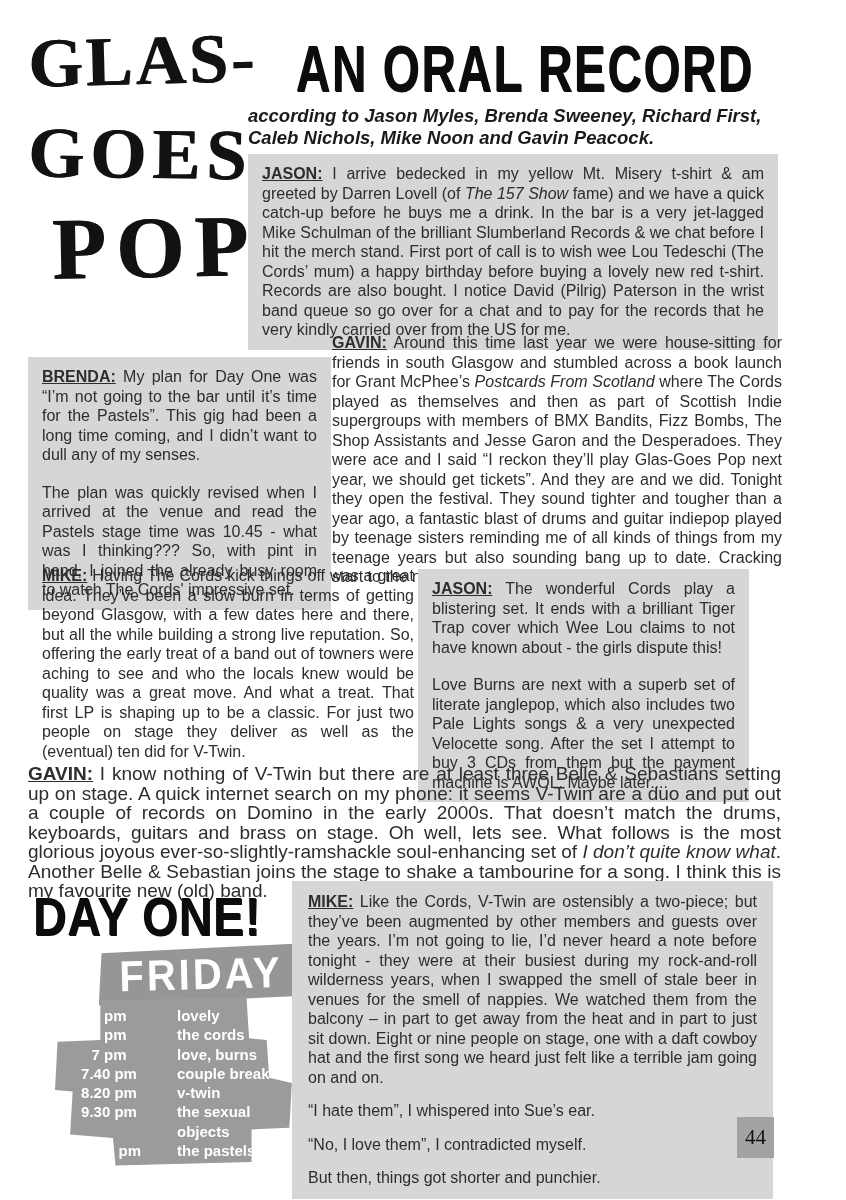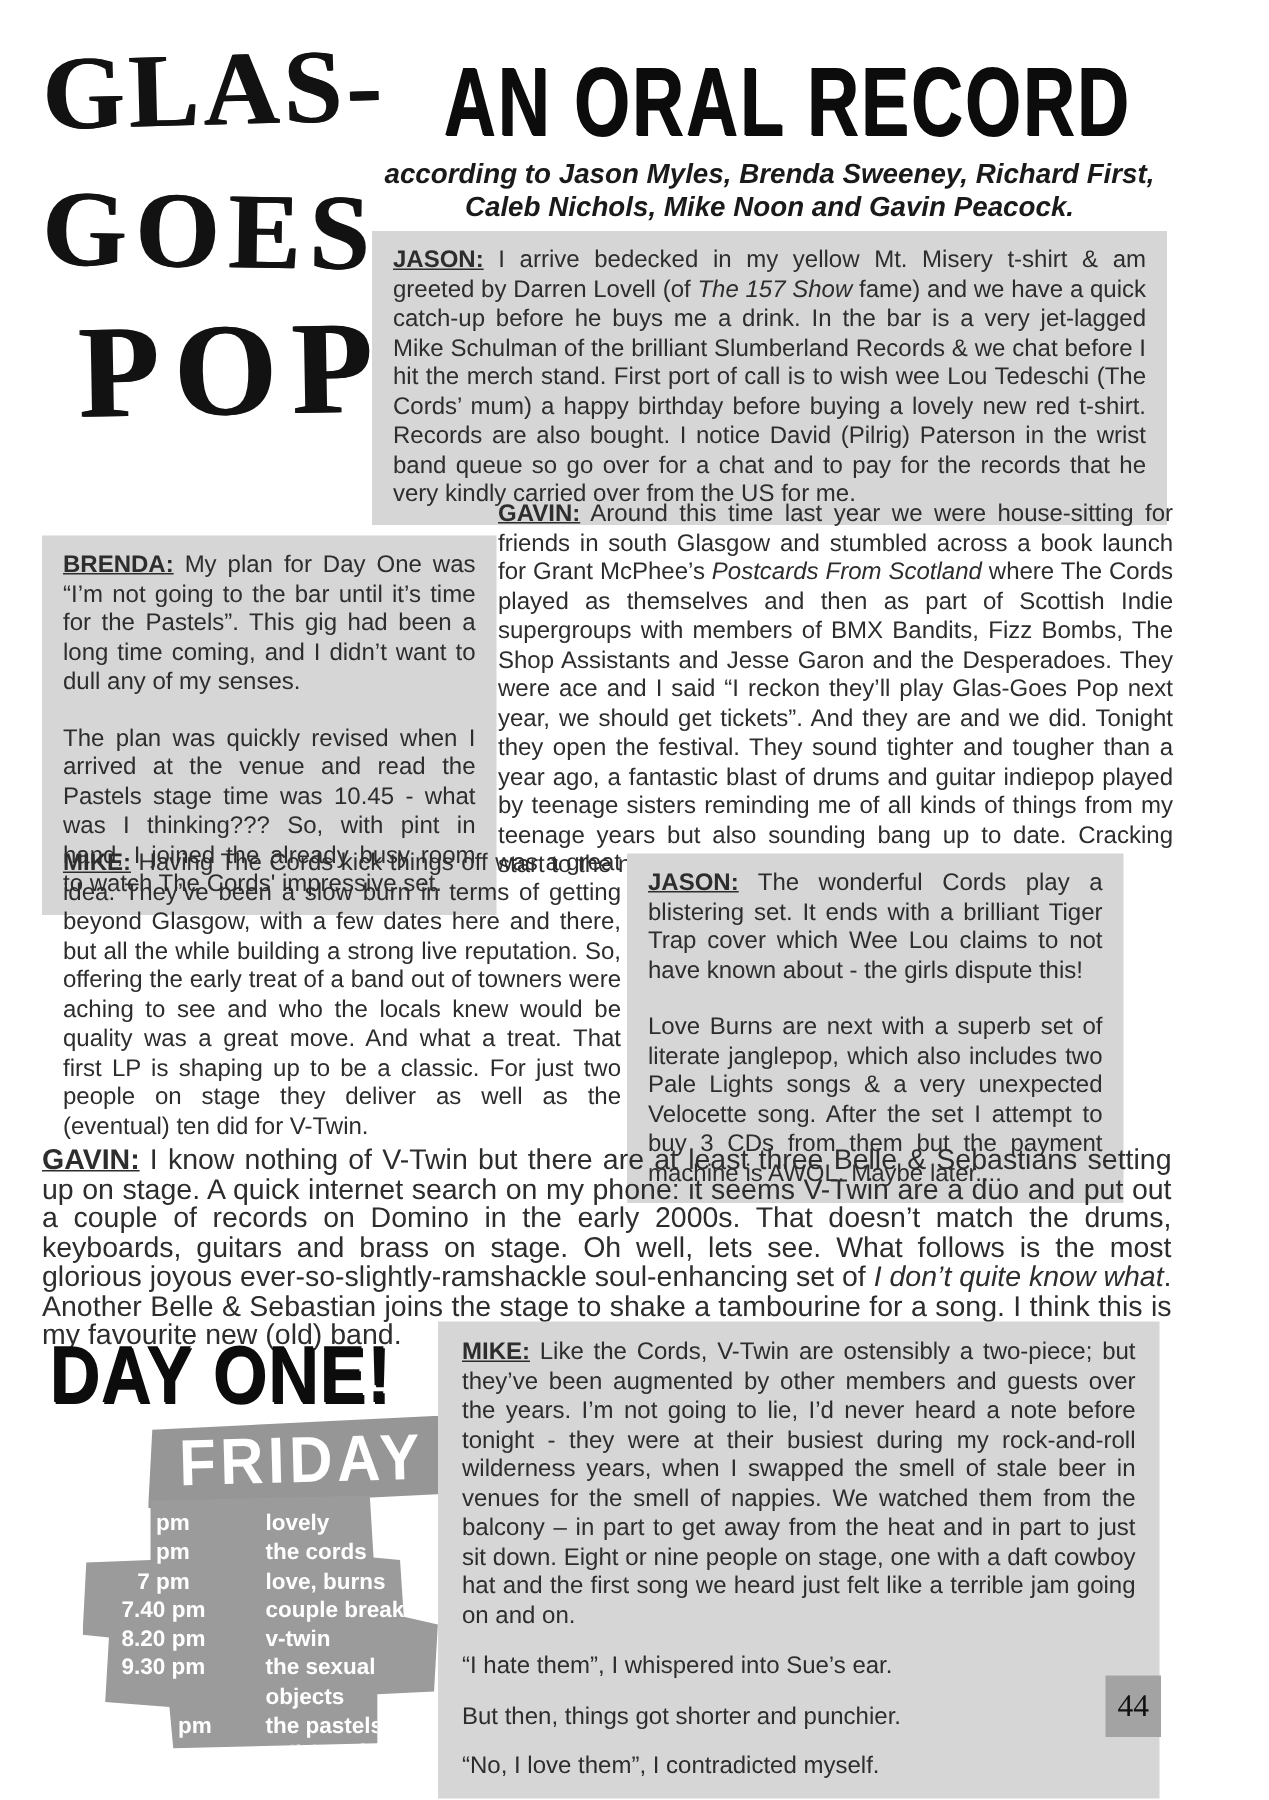--- a/index.html
+++ b/index.html
@@ -8,21 +8,21 @@
     background:#ffffff; overflow:hidden;
     font-family:"Liberation Sans", sans-serif; color:#2d2d2d;
   }
   
   .logo { position:absolute; left:28px; top:26px; width:232px; color:#121212;
           font-family:"Liberation Serif", serif; font-weight:bold; }
   .logo .l1 { display:block; font-size:70px; line-height:1.0; letter-spacing:3px; transform:rotate(-1.5deg); text-shadow:1px 0 0 #121212; }
   .logo .l2 { display:block; font-size:72px; line-height:1.0; letter-spacing:6px; margin-top:22px; transform:rotate(0.8deg); text-shadow:1px 0 0 #121212; }
   .logo .l3 { display:block; font-size:88px; line-height:1.0; letter-spacing:10px; margin-top:14px; margin-left:24px; transform:rotate(-1deg); text-shadow:1px 0 0 #121212; }
   
-  .head { position:absolute; left:248px; top:36px; width:530px; text-align:center; }
+  .head { position:absolute; left:248px; top:36px; width:530px; text-align:left; }
   .head .title {
     font-size:58px; font-weight:900; letter-spacing:2px; line-height:1;
     color:#0c0c0c; transform:scale(0.82,1.12); transform-origin:center top;
     white-space:nowrap; text-shadow:1px 1px 0 #0c0c0c;
   }
   .head .sub { margin-top:11px; font-size:18.5px; font-weight:bold; font-style:italic; line-height:22px; color:#1a1a1a; }
   
   .body { margin:0; font-size:16px; line-height:19.5px; text-align:justify; }
   .body.gap { margin-top:18px; }
   .spk { font-weight:bold; text-decoration:underline; }
@@ -145,19 +145,19 @@
     <div class="sched-row">
         <span class="sched-time">10.40 pm</span>
         <span class="sched-event">the pastels</span>
       </div>
     <div class="sched-footer">indie disco until 1 am!</div>
   </div>
 
   <div class="box" id="mike2">
     <p class="body"><b class="spk">MIKE:</b><span> Like the Cords, V-Twin are ostensibly a two-piece; but they’ve been augmented by other members and guests over the years. I’m not going to lie, I’d never heard a note before tonight - they were at their busiest during my rock-and-roll wilderness years, when I swapped the smell of stale beer in venues for the smell of nappies. We watched them from the balcony – in part to get away from the heat and in part to just sit down. Eight or nine people on stage, one with a daft cowboy hat and the first song we heard just felt like a terrible jam going on and on.</span></p>
     <p class="body gap">“I hate them”, I whispered into Sue’s ear.</p>
+    <p class="body gap">“No, I love them”, I contradicted myself.</p>
     <p class="body gap">But then, things got shorter and punchier.</p>
-    <p class="body gap">“No, I love them”, I contradicted myself.</p>
   </div>
 
   <div class="pagenum">44</div>
 
 </div>
 
 </body></html>

